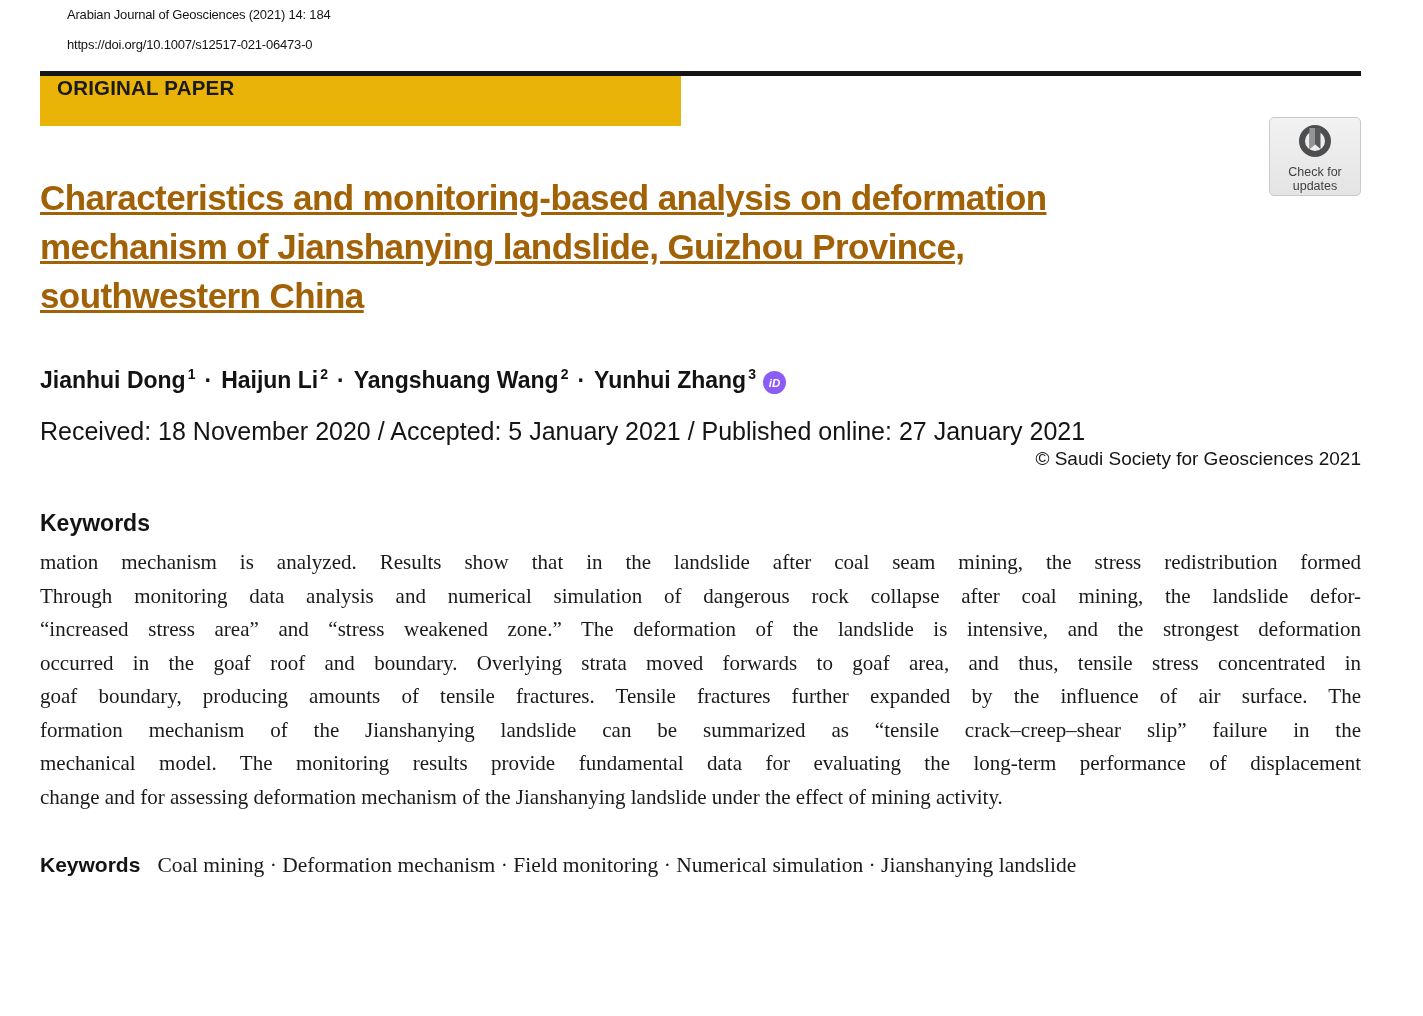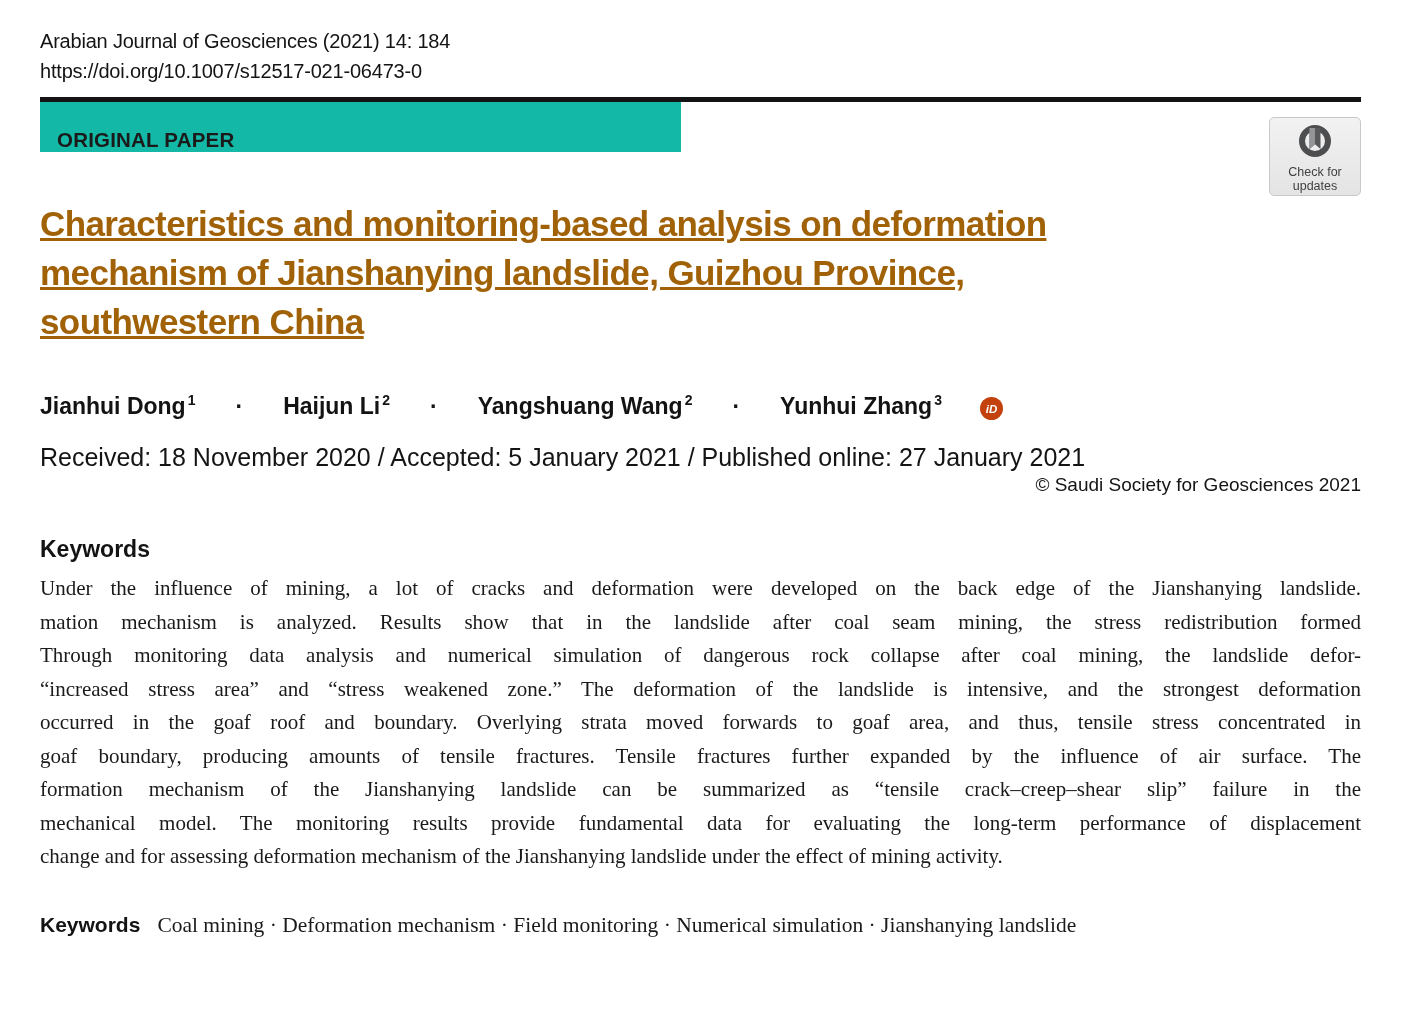--- a/index.html
+++ b/index.html
@@ -7,48 +7,48 @@
   .page {
     position:relative;
     width:1423px; height:1016px;
     background:#ffffff;
     padding:0 62px 0 40px;
     color:#121212;
     font-family:"Liberation Sans", sans-serif;
     overflow:hidden;
   }
   
-  .hdr { padding-top:26px; font-size:20px; line-height:30px; letter-spacing:-0.2px; color:#141414; }
+  .hdr { font-size:13px; line-height:30px; letter-spacing:-0.2px; color:#141414;margin-left:27px; }
   .hdr a { color:#141414; text-decoration:none; display:inline-block; }
   
   .banner-row { margin-top:11px; border-top:5px solid #141414; }
   .banner {
-    width:641px; height:50px; background:#14b8a6;
-    display:flex; align-items:flex-end; padding-left:17px;
+    width:641px; height:50px; background:#eab308;
+    display:flex; align-items:flex-start; padding-left:17px;
   }
   .banner span { font-weight:700; font-size:20.5px; letter-spacing:0.2px; color:#1a1a1a; }
   
   .check-badge {
     position:absolute; top:117px; right:62px;
     width:92px; height:79px;
     background:linear-gradient(#f2f2f2,#e4e4e4);
     border:1px solid #c9c9c9; border-radius:5px;
     display:flex; flex-direction:column; align-items:center;
     padding-top:5px; cursor:pointer;
   }
   .check-badge .cb-text { font-size:12.5px; line-height:14px; color:#3f3f3f; text-align:center; margin-top:2px; }
   
   .title { margin-top:47px; font-size:35px; line-height:49px; font-weight:700; letter-spacing:-0.6px; color:#a16207;text-decoration:underline; }
   
-  .authors { margin-top:47px; font-size:23px; font-weight:700; color:#131313; display:flex; align-items:center;gap:31px; }
+  .authors { margin-top:47px; font-size:23px; font-weight:700; color:#131313; display:flex; align-items:center; }
   .authors sup { font-size:14px; vertical-align:super; line-height:0; margin-left:2px; }
   .authors .sep { margin:0 9px; }
   .orcid {
     width:23px; height:23px; border-radius:50%;
-    background:#c2410c; color:#ffffff;
+    background:#8b5cf6; color:#ffffff;
     display:inline-flex; align-items:center; justify-content:center;
     font-size:11.5px; font-weight:700; font-style:italic;
     margin-left:7px; margin-top:4px; cursor:pointer;
   }
   
   .history { margin-top:24px; font-size:25px; line-height:27px; color:#141414; }
   .copyright { font-size:19px; line-height:27px; color:#141414;text-align:right; }
   
   .abs-head { margin-top:38px; font-size:23px; font-weight:700; color:#131313; }
   .abstract { margin-top:9px; font-family:"Liberation Serif", serif; font-size:21px; line-height:33.5px; color:#1a1a1a; }
@@ -102,21 +102,20 @@
     <span><span>Yunhui Zhang</span><sup>3</sup></span>
     <span class="orcid">iD</span>
   </div>
 
   <div class="history">Received: 18 November 2020 / Accepted: 5 January 2021 / Published online: 27 January 2021</div>
   <div class="copyright">© Saudi Society for Geosciences 2021</div>
 
   <h2 class="abs-head">Keywords</h2>
 
   <div class="abstract">
-    <div class="abs-line">Under the influence of mining, a lot of cracks and deformation were developed on the back edge of the Jianshanying landslide.</div>
     <div class="abs-line">mation mechanism is analyzed. Results show that in the landslide after coal seam mining, the stress redistribution formed</div>
     <div class="abs-line">Through monitoring data analysis and numerical simulation of dangerous rock collapse after coal mining, the landslide defor-</div>
     <div class="abs-line">“increased stress area” and “stress weakened zone.” The deformation of the landslide is intensive, and the strongest deformation</div>
     <div class="abs-line">occurred in the goaf roof and boundary. Overlying strata moved forwards to goaf area, and thus, tensile stress concentrated in</div>
     <div class="abs-line">goaf boundary, producing amounts of tensile fractures. Tensile fractures further expanded by the influence of air surface. The</div>
     <div class="abs-line">formation mechanism of the Jianshanying landslide can be summarized as “tensile crack–creep–shear slip” failure in the</div>
     <div class="abs-line">mechanical model. The monitoring results provide fundamental data for evaluating the long-term performance of displacement</div>
     <div class="abs-line last">change and for assessing deformation mechanism of the Jianshanying landslide under the effect of mining activity.</div>
   </div>
 

